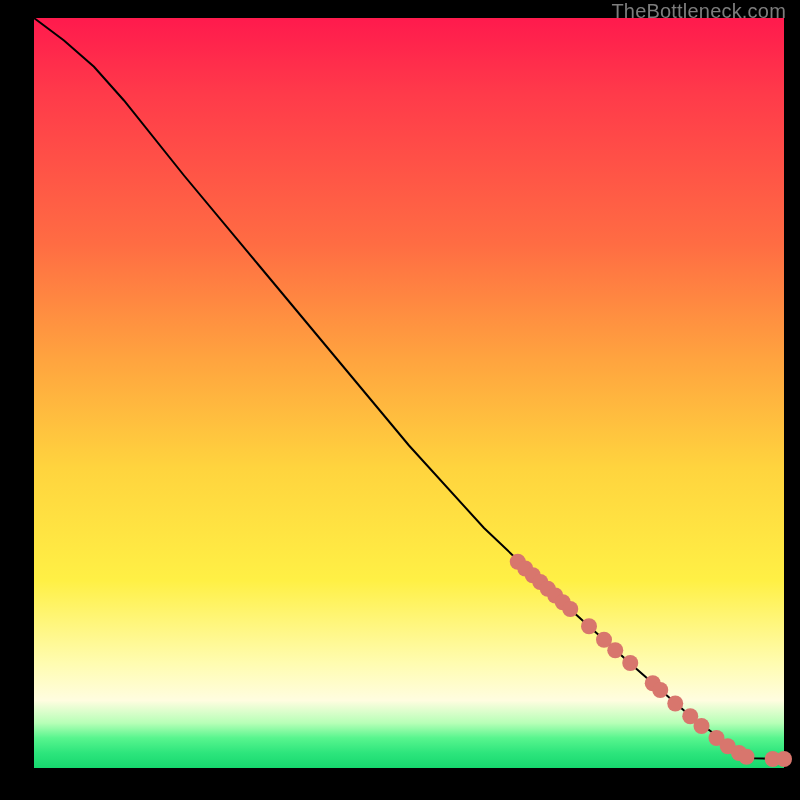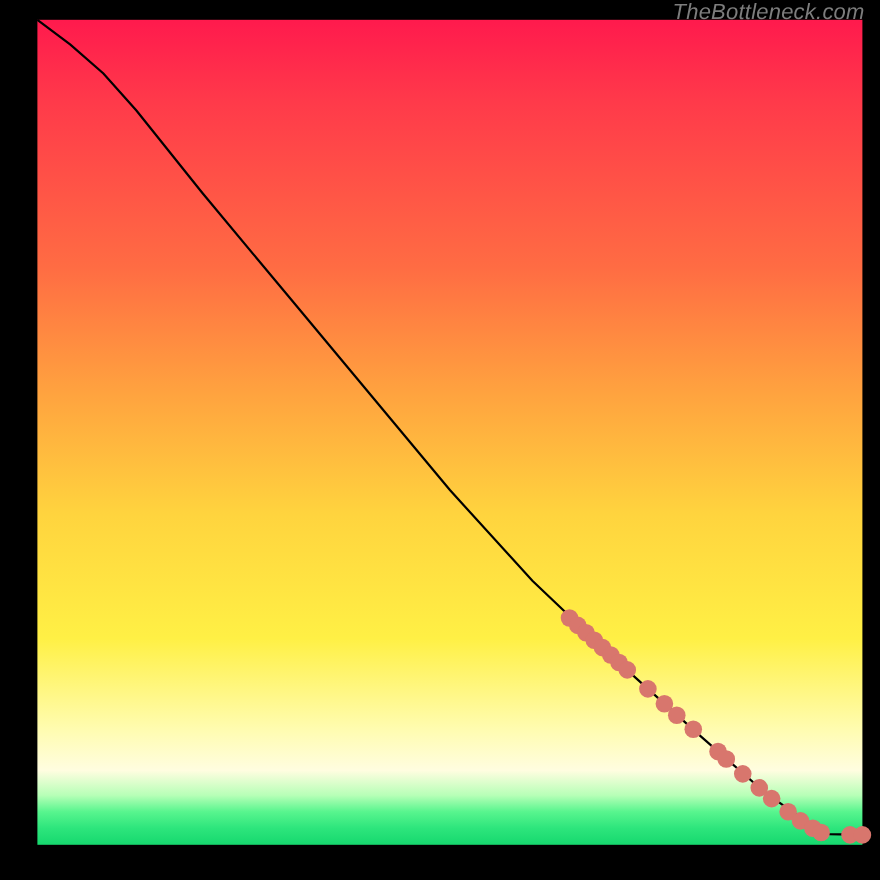--- a/index.html
+++ b/index.html
@@ -9,21 +9,20 @@
     height: 800px;
     background: #000000;
     overflow: hidden;
     font-family: Arial, Helvetica, sans-serif;
   }
   .stage {
     position: relative;
     width: 800px;
     height: 800px;
     background: #000000;
-    font-style: italic;
   }
   .plot {
     position: absolute;
     left: 34px;
     top: 18px;
     width: 750px;
     height: 750px;
     
     background: linear-gradient(to bottom,
       #ff1a4d 0%,

